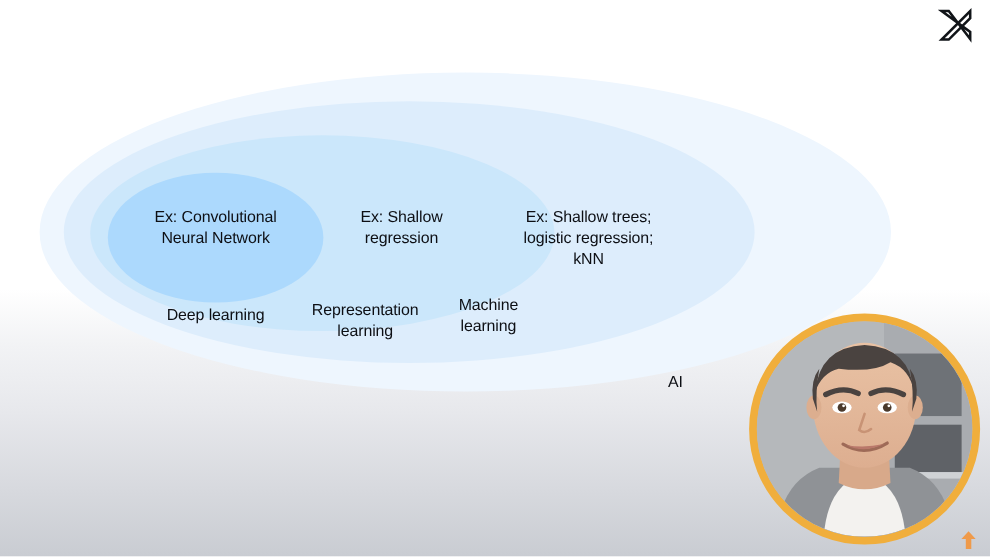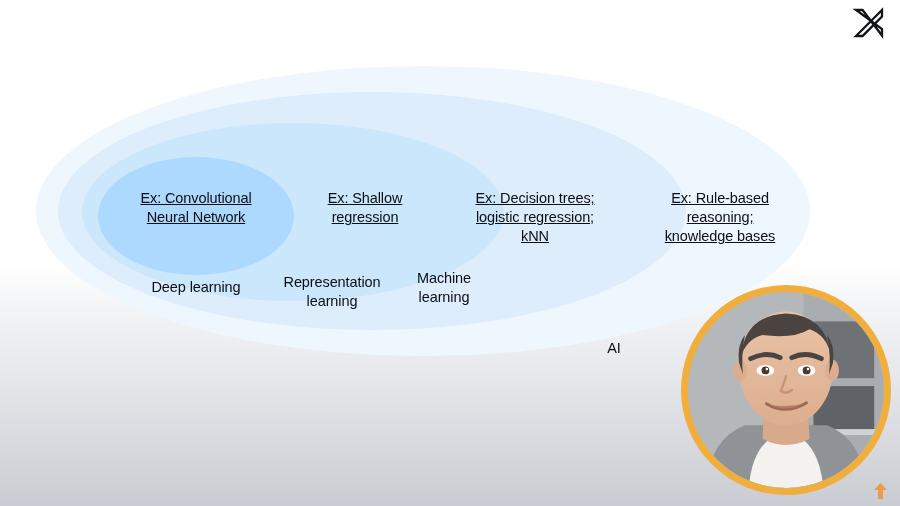--- a/index.html
+++ b/index.html
@@ -64,21 +64,20 @@
     position: absolute;
     color: #0d0f14;
     text-align: center;
     line-height: 1.32;
     letter-spacing: -0.1px;
     white-space: pre-line;
   }
   .example {
     font-size: 14.5px;
     font-weight: 400;
-    text-decoration: underline;
   }
   .tier {
     font-size: 14.5px;
     font-weight: 400;
   }
 
   #ex-deep       { left: 104px; top: 189px; width: 184px; }
   #ex-repr       { left: 282px; top: 189px; width: 166px; }
   #ex-ml         { left: 440px; top: 189px; width: 190px; }
   #ex-ai         { left: 627px; top: 189px; width: 186px; }
@@ -130,27 +129,24 @@
   <div class="ellipse" id="ellipse-ml"></div>
   <div class="ellipse" id="ellipse-representation"></div>
   <div class="ellipse" id="ellipse-deep"></div>
 
   <div class="label example" id="ex-deep">Ex: Convolutional
 Neural Network</div>
 
   <div class="label example" id="ex-repr">Ex: Shallow
 regression</div>
 
-  <div class="label example" id="ex-ml">Ex: Decision trees;
+  <div class="label example" id="ex-ml">Ex: Shallow trees;
 logistic regression;
 kNN</div>
 
-  <div class="label example" id="ex-ai">Ex: Rule-based
-reasoning;
-knowledge bases</div>
 
   <div class="label tier" id="lbl-deep">Deep learning</div>
 
   <div class="label tier" id="lbl-repr">Representation
 learning</div>
 
   <div class="label tier" id="lbl-ml">Machine
 learning</div>
 
   <div class="label tier" id="lbl-ai">AI</div>

